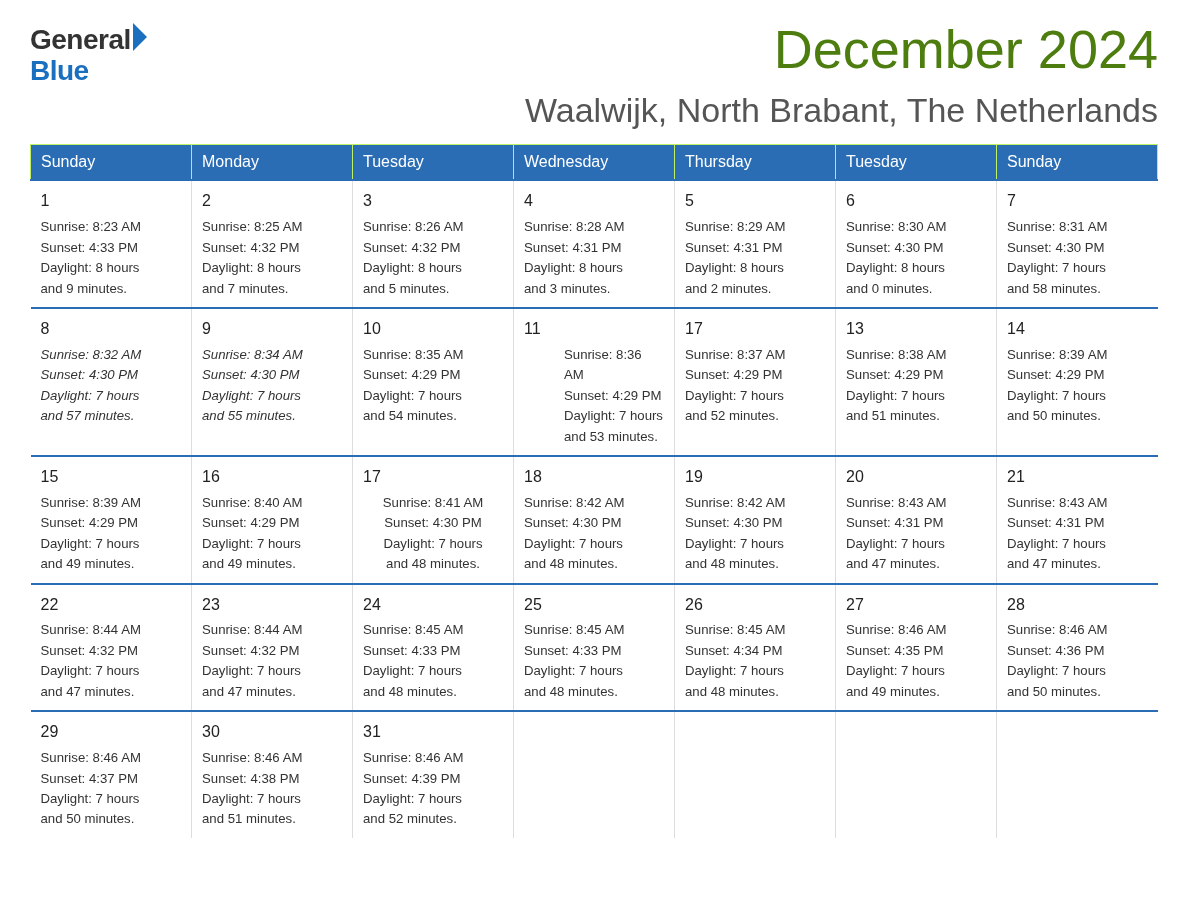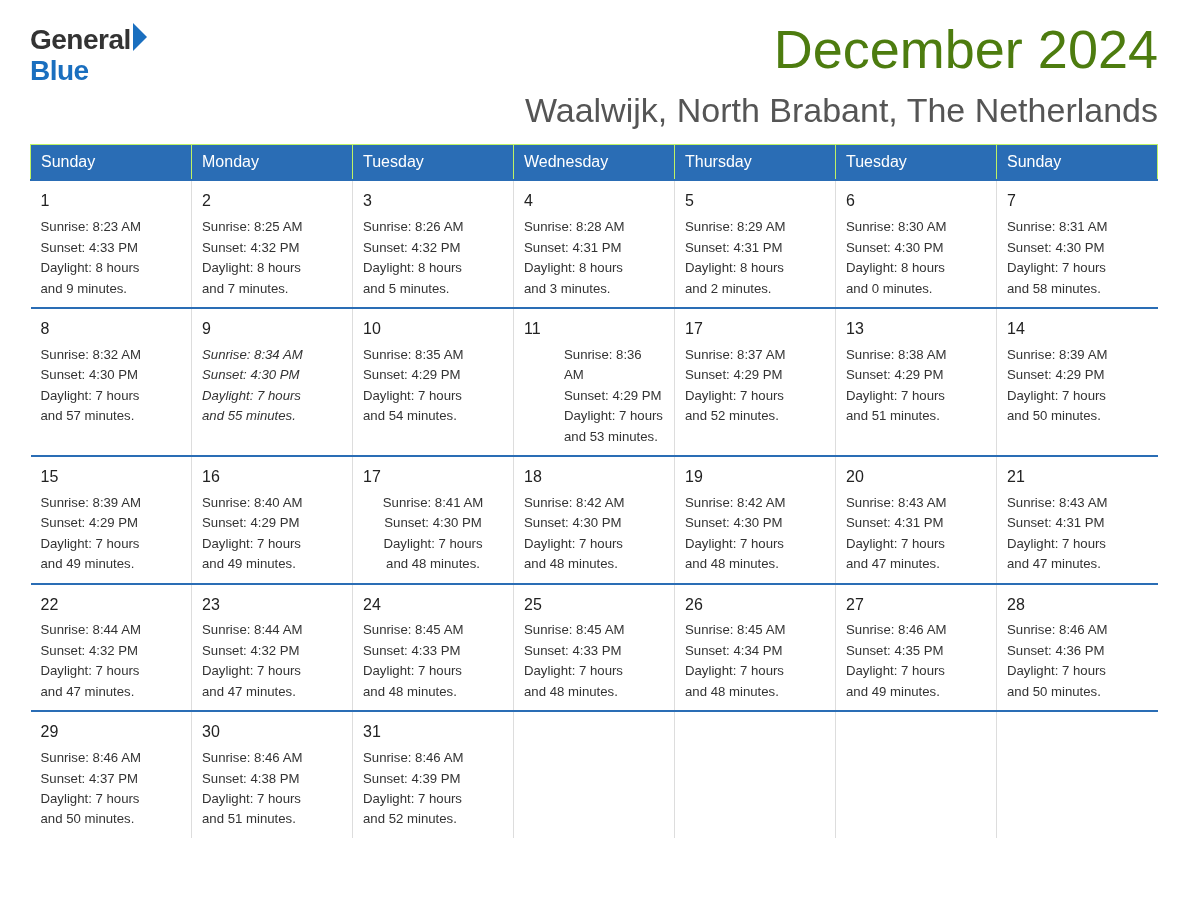--- a/index.html
+++ b/index.html
@@ -182,21 +182,21 @@
           <span class="day-num">7</span>
           <div class="day-info" style="white-space: pre-line;">Sunrise: 8:31 AM
 Sunset: 4:30 PM
 Daylight: 7 hours
 and 58 minutes.</div>
         </td>
       </tr>
       <tr class="week-row">
         <td>
           <span class="day-num">8</span>
-          <div class="day-info" style="white-space: pre-line;">Sunrise: 8:32 AM
+          <div class="day-info" style="white-space: pre-line; font-style: italic;">Sunrise: 8:32 AM
 Sunset: 4:30 PM
 Daylight: 7 hours
 and 57 minutes.</div>
         </td>
         <td>
           <span class="day-num">9</span>
           <div class="day-info" style="white-space: pre-line; font-style: italic;">Sunrise: 8:34 AM
 Sunset: 4:30 PM
 Daylight: 7 hours
 and 55 minutes.</div>

